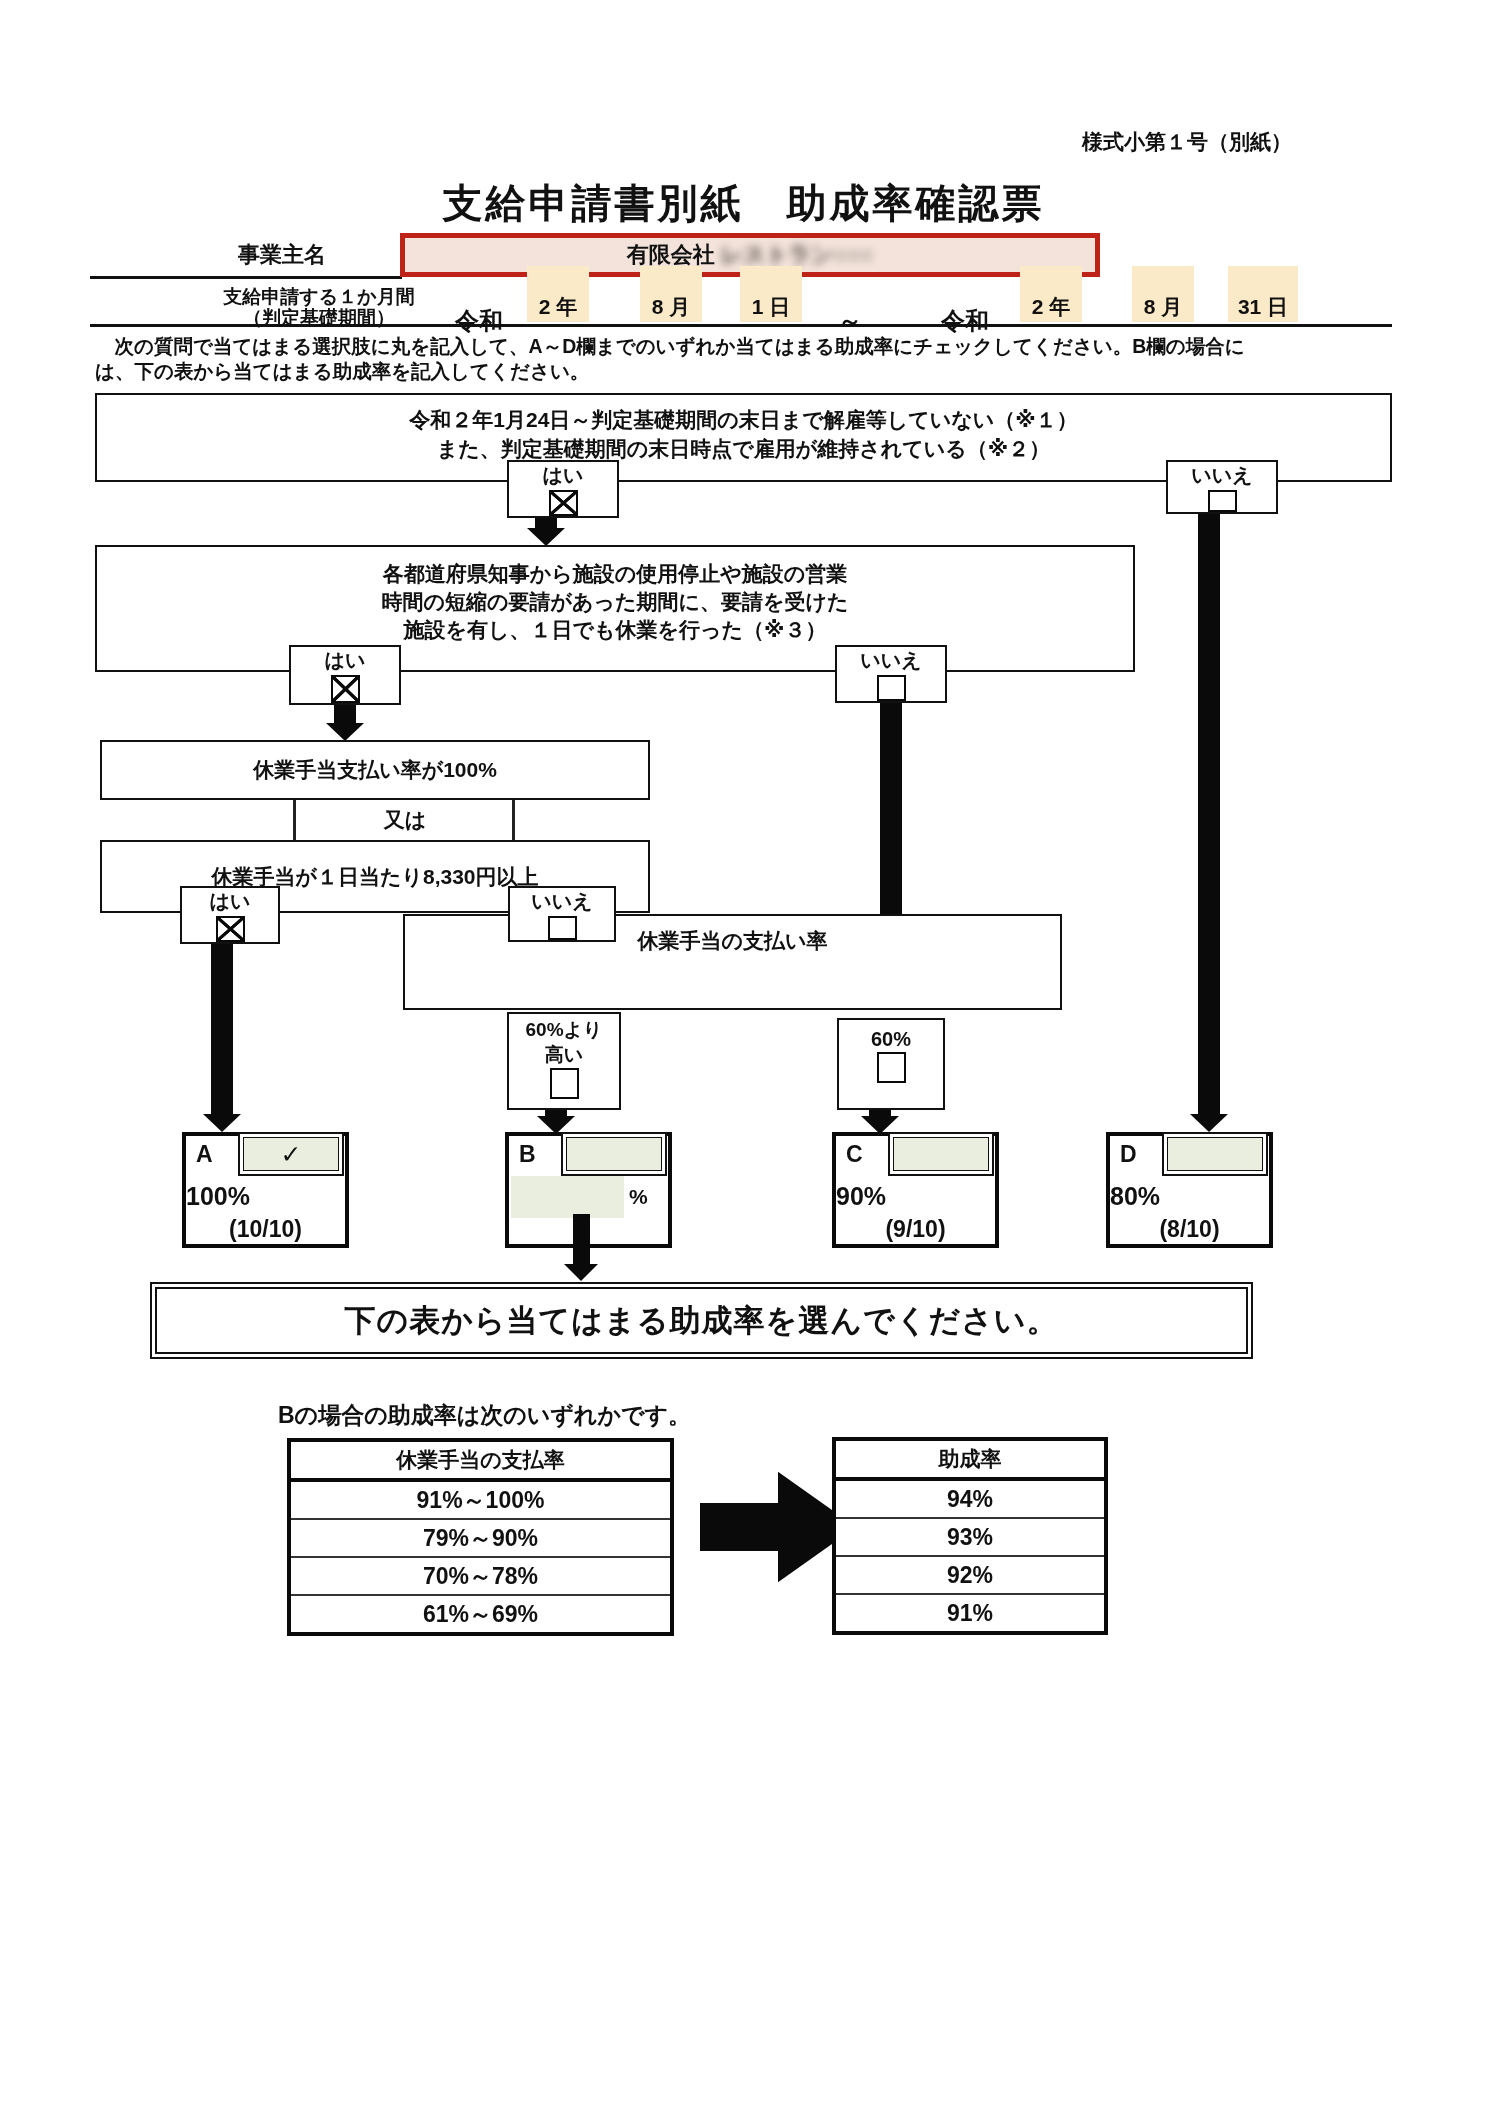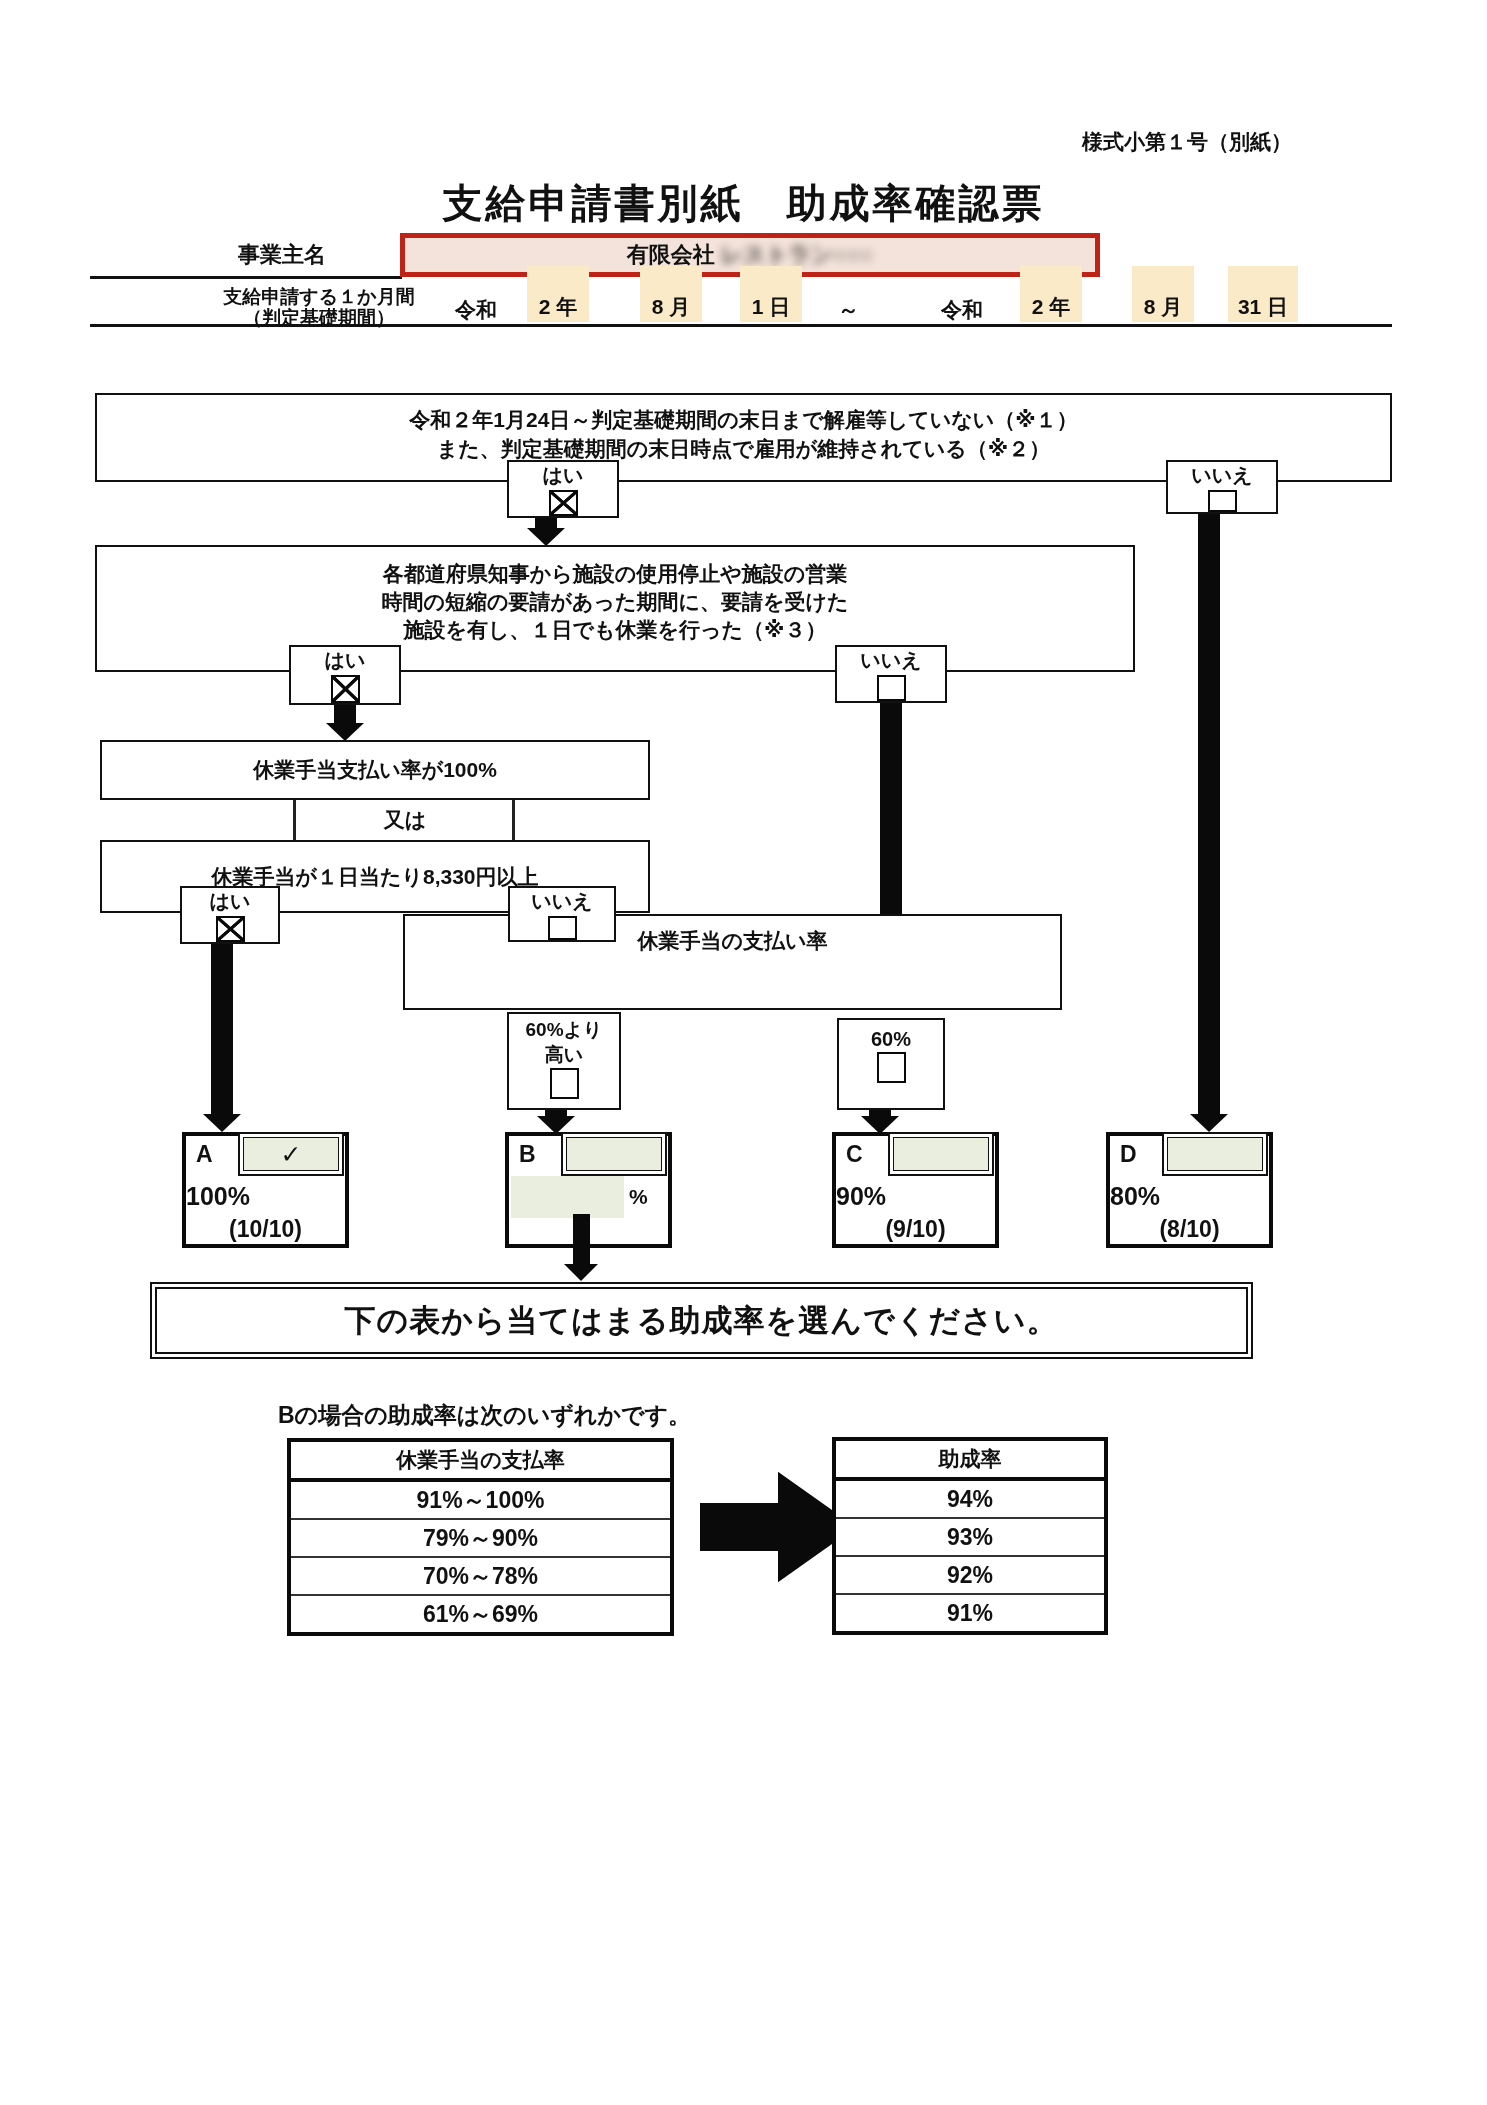--- a/index.html
+++ b/index.html
@@ -21,21 +21,21 @@
     left:400px;top:233px;width:690px;height:34px;
     border:5px solid #bf2318;background:#f3e3da;
     display:flex;align-items:center;justify-content:center;
     font-size:22px;font-weight:bold;
   }
   .censored{filter:blur(4px);opacity:.8;margin-left:6px;}
 
   
   .period-l1{left:212px;top:284px;width:214px;text-align:center;font-size:19px;font-weight:bold;}
   .period-l2{left:212px;top:305px;width:214px;text-align:center;font-size:19px;font-weight:bold;}
-  .date-text{top:296px;font-size:21px;font-weight:bold;}
+  .date-text{top:305px;font-size:24px;font-weight:bold;}
   .ycell{
     top:266px;width:62px;height:56px;background:#faeac7;
     display:flex;align-items:flex-end;justify-content:center;
     font-size:21px;font-weight:bold;padding-bottom:1px;box-sizing:border-box;white-space:nowrap;
   }
   .period-underline{left:90px;top:324px;width:1302px;height:3px;background:#111;}
 
   
   .instructions{left:95px;top:334px;width:1302px;font-size:19.5px;font-weight:bold;line-height:25px;}
 
@@ -133,20 +133,24 @@
   <div class="abs ycell" style="left:527px;">2 年</div>
   <div class="abs ycell" style="left:640px;">8 月</div>
   <div class="abs ycell" style="left:740px;">1 日</div>
   <div class="abs date-text" style="left:838px;">～</div>
   <div class="abs date-text" style="left:941px;">令和</div>
   <div class="abs ycell" style="left:1020px;">2 年</div>
   <div class="abs ycell" style="left:1132px;">8 月</div>
   <div class="abs ycell" style="left:1228px;width:70px;">31 日</div>
   <div class="abs period-underline"></div>
 
+  <div class="abs instructions">
+    <div>　次の質問で当てはまる選択肢に丸を記入して、A～D欄までのいずれか当てはまる助成率にチェックしてください。B欄の場合に</div>
+    <div>は、下の表から当てはまる助成率を記入してください。</div>
+  </div>
 
   <div class="abs fbox q1">
     <div>令和２年1月24日～判定基礎期間の末日まで解雇等していない（※１）</div>
     <div>また、判定基礎期間の末日時点で雇用が維持されている（※２）</div>
   </div>
   <div class="abs opt yes1">
     <span>はい</span>
     <span class="cb checked"></span>
   </div>
   <div class="abs opt no1">

